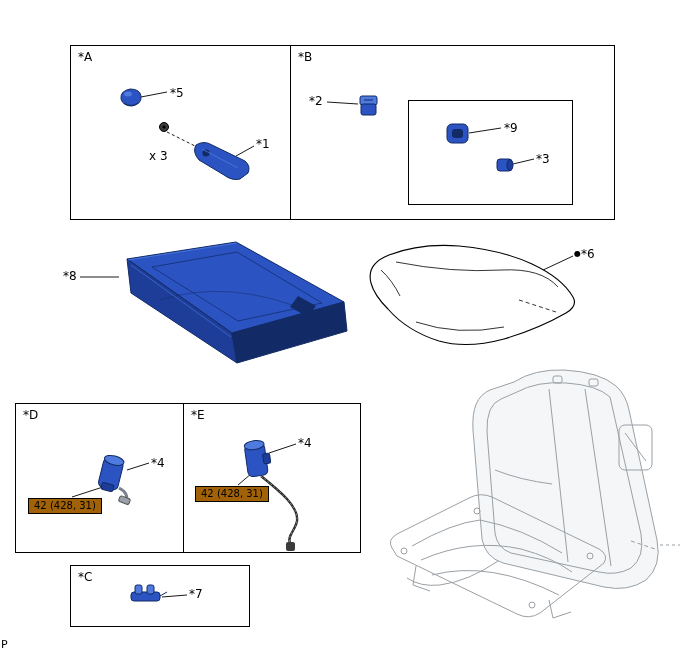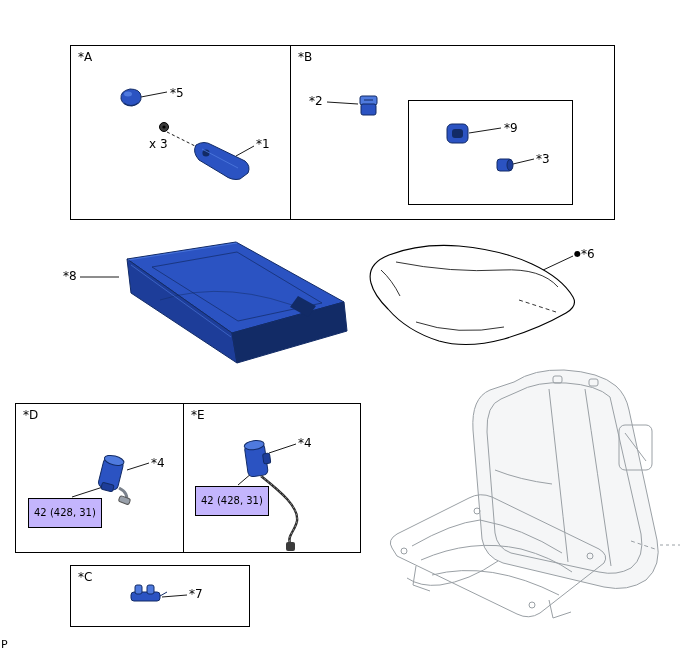--- a/index.html
+++ b/index.html
@@ -3,21 +3,21 @@
 <meta charset="utf-8">
 <style>
   *{box-sizing:border-box;}
   html,body{margin:0;padding:0;background:#fff;}
   body{font-family:"DejaVu Sans","Liberation Sans",sans-serif;color:#000;}
   #canvas{position:relative;width:688px;height:658px;background:#fff;overflow:hidden;}
   .box{position:absolute;border:1px solid #000;background:transparent;}
   .box-label{position:absolute;top:5px;left:7px;font-size:12px;line-height:1;}
   .callout{position:absolute;font-size:12px;white-space:nowrap;line-height:1;}
   .bullet{font-size:8px;vertical-align:2px;}
-  .ref-box{position:absolute;border:1px solid #000;font-size:10px;line-height:1;padding:9px 5px;background:#c4b5fd;white-space:nowrap;}
+  .ref-box{position:absolute;border:1px solid #000;font-size:10px;line-height:1;padding:2px 5px;background:#a16207;white-space:nowrap;}
   .footer-mark{position:absolute;left:1px;top:639px;font-size:11px;line-height:1;}
   svg.art{position:absolute;left:0;top:0;pointer-events:none;}
   .f-blue{fill:var(--part-blue,#2b53c2);}
   .f-blue-l{fill:var(--part-blue-light,#4f7ade);}
   .f-blue-d{fill:var(--part-blue-dark,#122b66);}
   .f-blue-m{fill:var(--part-blue-mid,#1d3d99);}
   .s-dark{stroke:var(--part-blue-dark,#122b66);stroke-width:1;}
   .s-light{stroke:var(--part-blue-light,#4f7ade);stroke-width:1;fill:none;}
   .leader{stroke:#000;stroke-width:0.9;}
   .frame{stroke:var(--frame-gray,#9aa0a5);fill:none;stroke-width:1;}
@@ -165,21 +165,21 @@
       <circle class="frame" cx="532" cy="605" r="3"></circle>
       <path class="frame" d="M416 566 L413 585 L430 591"></path>
       <path class="frame" d="M549 600 L553 618 L571 612"></path>
       <path class="frame" d="M498 561 Q469 581 440 585 Q420 587 407 578"></path>
       <path class="frame" d="M631 541 L655 549" stroke-dasharray="4 3"></path>
       <path class="frame" d="M660 545 L680 545" stroke-dasharray="3 3"></path>
     </g>
   </svg>
 
   <span class="callout" style="left:170px;top:87px;">*5</span>
-  <span class="callout" style="left:149px;top:138px;text-align:right;">x 3</span>
+  <span class="callout" style="left:149px;top:150px;text-align:right;">x 3</span>
   <span class="callout" style="left:256px;top:138px;">*1</span>
   <span class="callout" style="left:309px;top:95px;">*2</span>
   <span class="callout" style="left:504px;top:122px;">*9</span>
   <span class="callout" style="left:536px;top:153px;">*3</span>
   <span class="callout" style="left:63px;top:270px;">*8</span>
   <span class="callout" style="left:574px;top:248px;"><span class="bullet">●</span><span>*6</span></span>
   <span class="callout" style="left:151px;top:457px;">*4</span>
   <span class="callout" style="left:298px;top:437px;">*4</span>
   <span class="callout" style="left:189px;top:588px;">*7</span>
 

